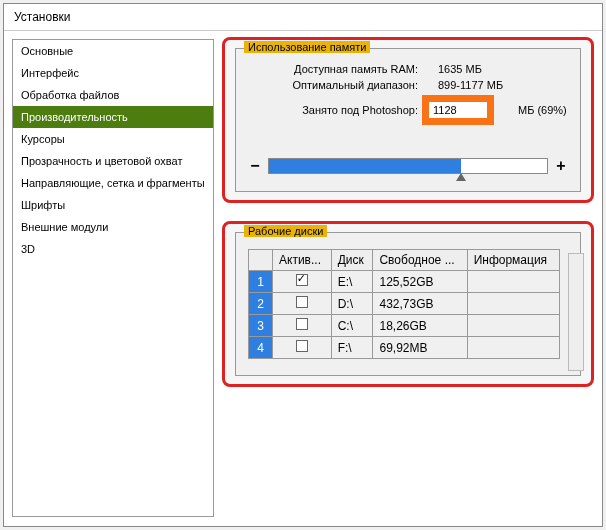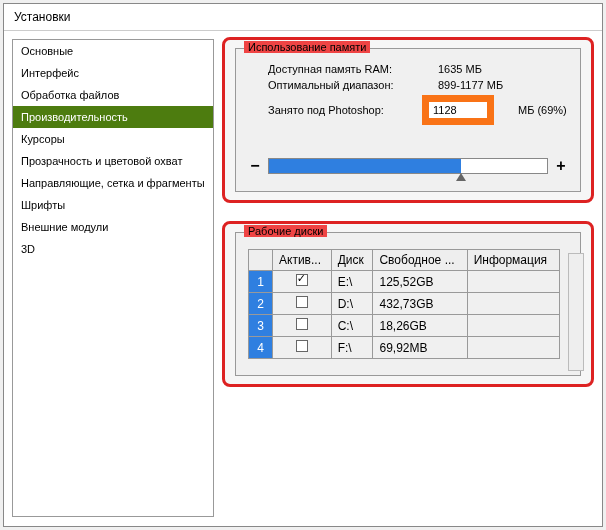--- a/index.html
+++ b/index.html
@@ -6,23 +6,23 @@
 body{background:#f0f0f0;width:606px;height:530px;position:relative;}
 .window{background:#fff;border:1px solid #888;width:600px;height:524px;margin:3px;}
 .title{padding:6px 10px;font-size:12px;border-bottom:1px solid #ccc;}
 .body{display:flex;height:calc(100% - 28px);}
 .sidebar{width:202px;border:1px solid #999;margin:8px 0 8px 8px;background:#fff;overflow:hidden;}
 .sb-item{padding:5px 8px;cursor:pointer;white-space:nowrap;}
 .sb-item.sel{background:#4d7c0f;color:#fff;}
 .main{flex:1;padding:6px 8px;}
 .hl{border:3px solid #d22;border-radius:8px;padding:8px 10px;margin-bottom:18px;position:relative;background:#f6f6f6;}
 .grp{border:1px solid #999;padding:10px 12px 16px;position:relative;background:#f0f0f0;}
-.grp-title{position:absolute;top:-8px;left:8px;background:#ef4444;padding:0 4px;}
+.grp-title{position:absolute;top:-8px;left:8px;background:#eab308;padding:0 4px;}
 .mrow{display:flex;align-items:center;margin:4px 0;}
-.mlbl{width:170px;text-align:left;padding-left:20px;}
+.mlbl{width:170px;text-align:right;padding-left:20px;}
 .mval{margin-left:20px;}
 .inputbox{border:7px solid #f97316;background:#fff;padding:2px 4px;width:72px;display:inline-block;text-align:left;margin:0 4px;}
 .slider-row{display:flex;align-items:center;margin-top:32px;gap:6px;}
 .sign{font-size:16px;font-weight:bold;width:14px;text-align:center;}
 .track{flex:1;height:16px;border:1px solid #888;background:#fff;position:relative;}
 .fill{position:absolute;left:0;top:0;bottom:0;width:69%;background:#2f7fe0;}
 .thumb{position:absolute;left:69%;top:100%;margin-left:-5px;width:0;height:0;border-left:5px solid transparent;border-right:5px solid transparent;border-bottom:8px solid #666;}
 .tbl{width:100%;border-collapse:collapse;margin-top:6px;}
 .tbl th,.tbl td{border:1px solid #999;padding:3px 6px;font-size:12px;}
 .tbl th{background:#eee;font-weight:normal;text-align:left;}

